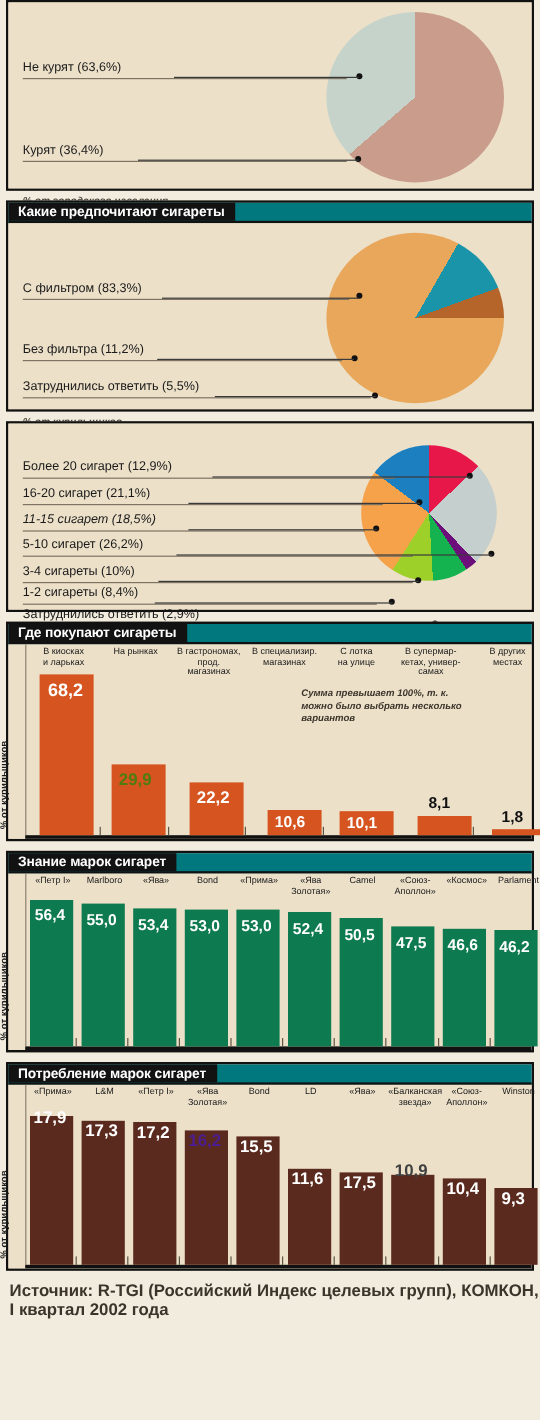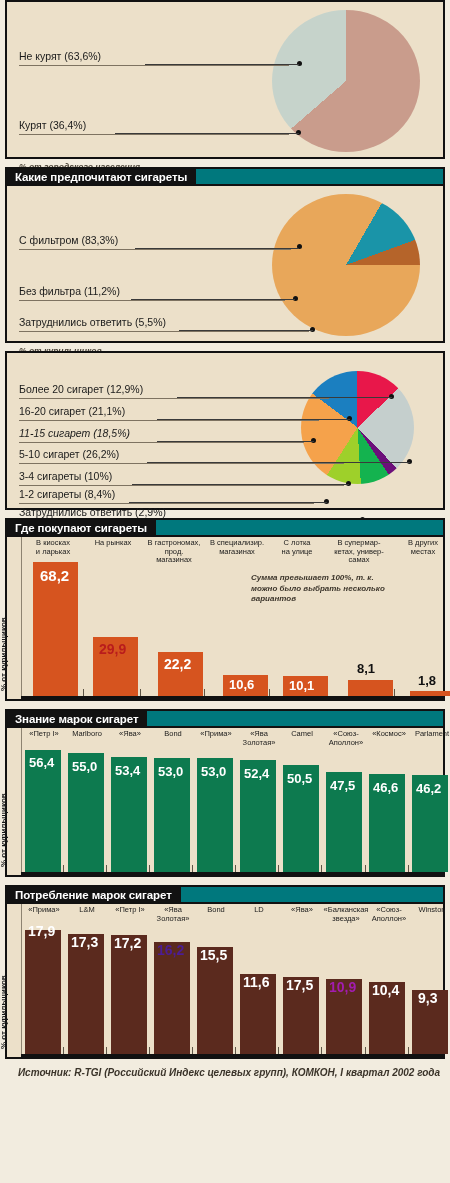--- a/index.html
+++ b/index.html
@@ -135,25 +135,23 @@
   .note {
     position: absolute;
     font-size: 8px;
     font-style: italic;
     font-weight: bold;
     line-height: 10.5px;
     color: #3b342a;
   }
   .source {
     margin: 2px 0 6px 8px;
-    font-size: 10px;
-    font-style: italic;
+    font-size: 14px;
     font-weight: bold;
     color: #3b342a;
-    text-align: center;
   }
 </style>
 </head>
 <body>
 
 <div class="page">
 
   <div class="panel">
     <div class="panel-body pie-panel-body">
 
@@ -308,21 +306,21 @@
         <div class="tick" style="left:119px;"></div>
         <div class="tick" style="left:183px;"></div>
         <div class="tick" style="left:248px;"></div>
         <div class="tick" style="left:302px;"></div>
         <div class="tick" style="left:373px;"></div>
 
         <div class="bar" style="left:12px;  width:45px; height:134px; background:#d6541f;"></div>
         <div class="bar-val" style="left:19px; top:30px; font-size:15px; color:#ffffff;">68,2</div>
 
         <div class="bar" style="left:72px;  width:45px; height:59px;  background:#d6541f;"></div>
-        <div class="bar-val" style="left:78px; top:104px; font-size:14px; color:#b91c1c;">29,9</div>
+        <div class="bar-val" style="left:78px; top:104px; font-size:14px; color:#4d7c0f;">29,9</div>
 
         <div class="bar" style="left:137px; width:45px; height:44px;  background:#d6541f;"></div>
         <div class="bar-val" style="left:143px; top:119px; font-size:14px; color:#ffffff;">22,2</div>
 
         <div class="bar" style="left:202px; width:45px; height:21px;  background:#d6541f;"></div>
         <div class="bar-val" style="left:208px; top:140px; font-size:13px; color:#ffffff;">10,6</div>
 
         <div class="bar" style="left:262px; width:45px; height:20px;  background:#d6541f;"></div>
         <div class="bar-val" style="left:268px; top:141px; font-size:13px; color:#ffffff;">10,1</div>
 
@@ -445,21 +443,21 @@
         <div class="bar" style="left:176px; width:36px; height:107px; background:#5b2a1e;"></div>
         <div class="bar-val" style="left:179px; top:43px; font-size:14px; color:#ffffff;">15,5</div>
 
         <div class="bar" style="left:219px; width:36px; height:80px;  background:#5b2a1e;"></div>
         <div class="bar-val" style="left:222px; top:70px; font-size:14px; color:#ffffff;">11,6</div>
 
         <div class="bar" style="left:262px; width:36px; height:77px;  background:#5b2a1e;"></div>
         <div class="bar-val" style="left:265px; top:73px; font-size:14px; color:#ffffff;">17,5</div>
 
         <div class="bar" style="left:305px; width:36px; height:75px;  background:#5b2a1e;"></div>
-        <div class="bar-val" style="left:308px; top:75px; font-size:14px; color:#a21caf;">10,9</div>
+        <div class="bar-val" style="left:308px; top:63px; font-size:14px; color:#404040;">10,9</div>
 
         <div class="bar" style="left:348px; width:36px; height:72px;  background:#5b2a1e;"></div>
         <div class="bar-val" style="left:351px; top:78px; font-size:14px; color:#ffffff;">10,4</div>
 
         <div class="bar" style="left:391px; width:36px; height:64px;  background:#5b2a1e;"></div>
         <div class="bar-val" style="left:397px; top:86px; font-size:14px; color:#ffffff;">9,3</div>
       </div>
     </div>
   </div>
 

